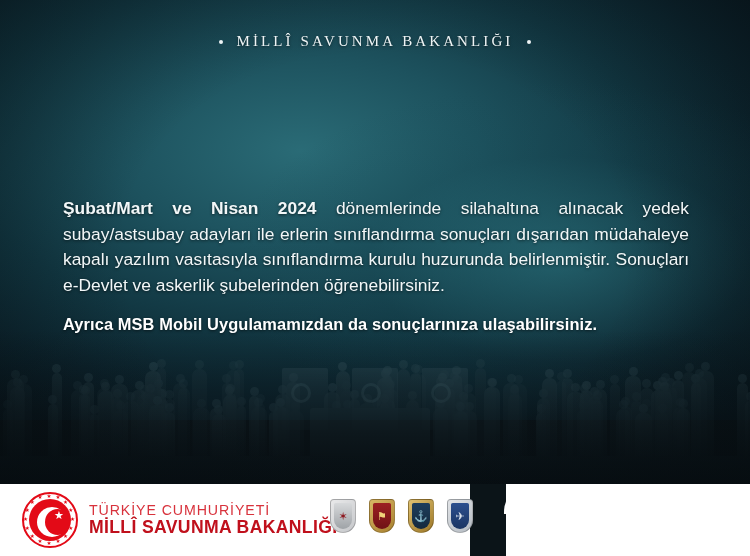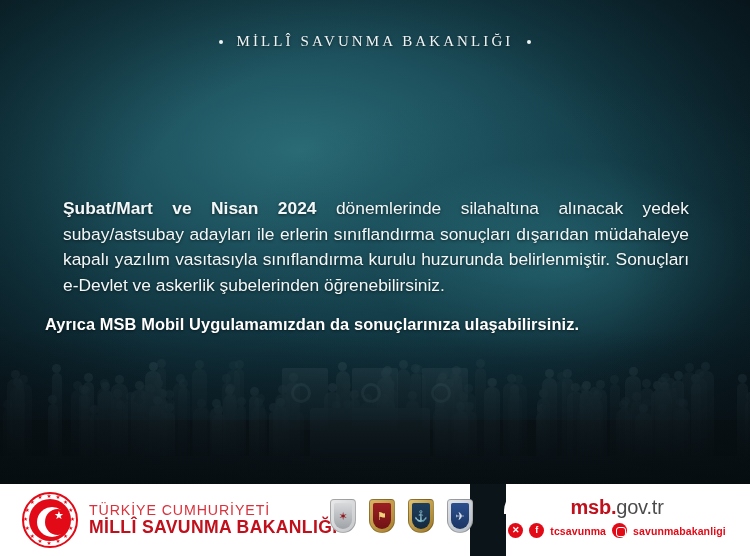--- a/index.html
+++ b/index.html
@@ -120,21 +120,21 @@
     color:#f2f7f8;
     font-size:17.4px;
     line-height:25.5px;
     text-align:justify;
     text-shadow:0 1px 3px rgba(0,0,0,.6);
   }
   .body-copy .lead{ font-weight:700; }
   .body-copy p{ text-align:justify; }
 
   .extra-note{
-    position:absolute; left:45px; top:315px; width:626px;
+    position:absolute; left:63px; top:315px; width:626px;
     color:#ffffff;
     font-size:16.4px;
     font-weight:700;
     letter-spacing:.1px;
     text-shadow:0 1px 3px rgba(0,0,0,.6);
   }
 
   
   .footer{
     position:absolute; left:0; bottom:0; width:750px; height:72px;
@@ -462,25 +462,15 @@
       <div class="crest c3">
         <div class="inner"></div>
         <div class="mark">⚓</div>
       </div>
       <div class="crest c4">
         <div class="inner"></div>
         <div class="mark">✈</div>
       </div>
     </div>
 
-    <div class="web">
-      <div class="url"><b>msb.</b><span>gov.tr</span></div>
-      <div class="socials">
-        <span class="sbadge">✕</span>
-        <span class="sbadge">f</span>
-        <span class="shandle">tcsavunma</span>
-        <span class="sbadge ig"></span>
-        <span class="shandle">savunmabakanligi</span>
-      </div>
-    </div>
   </div>
 
 </div>
 
 </body></html>

